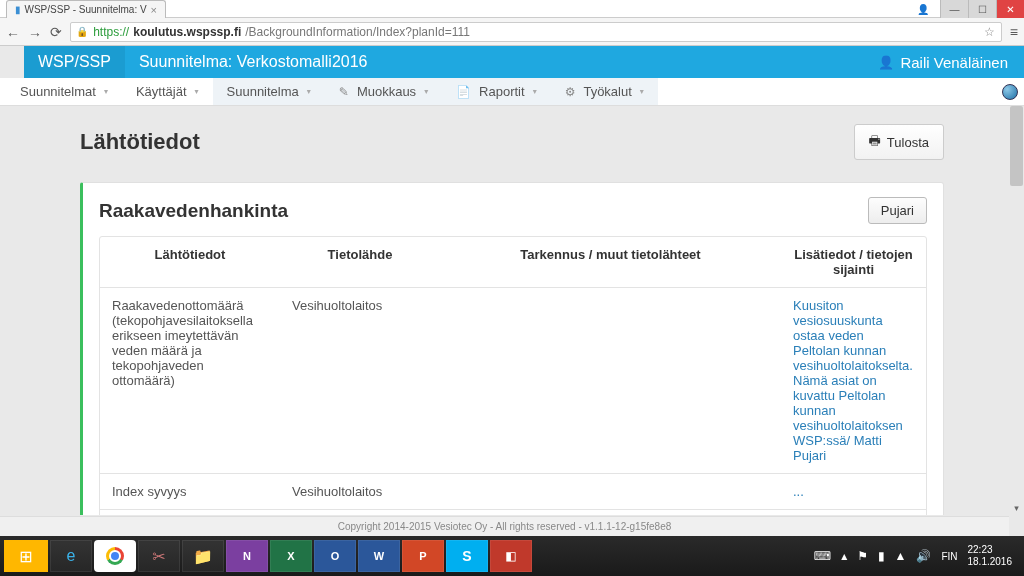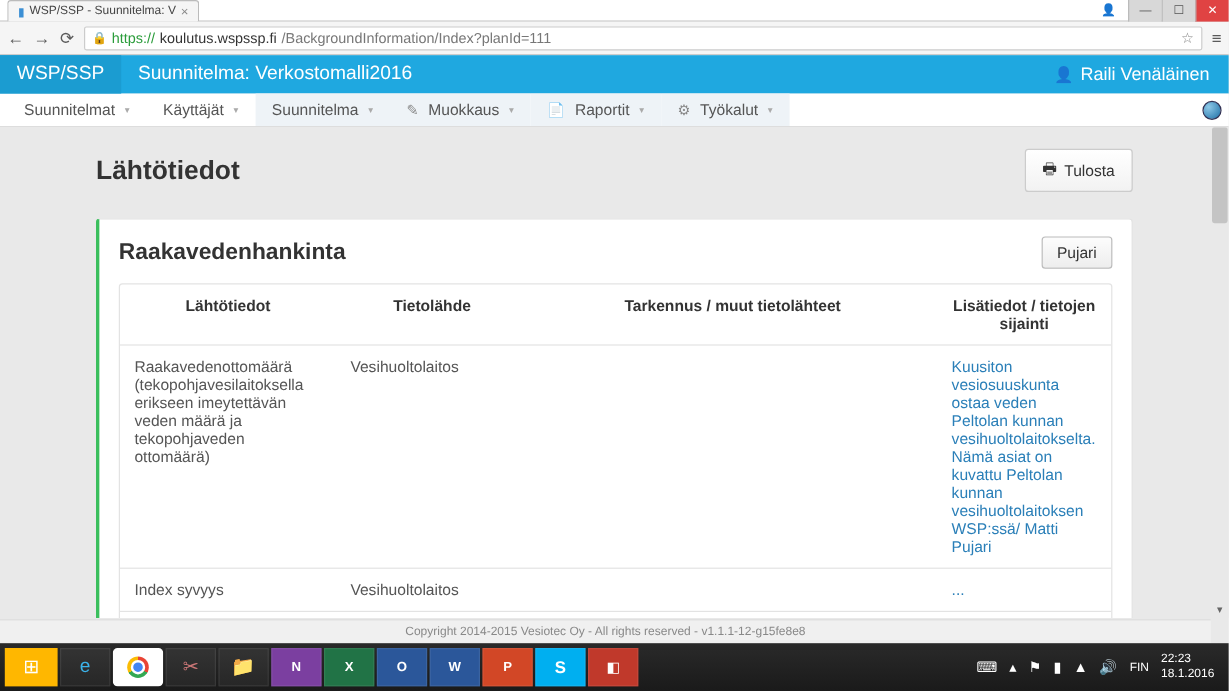--- a/index.html
+++ b/index.html
@@ -16,27 +16,27 @@
 .tab-strip { position: absolute; left: 6px; top: 0; display: flex; height: 18px; }
 .tab { background: #f5f5f5; border: 1px solid #bbb; border-bottom: none; border-radius: 3px 3px 0 0; padding: 1px 8px; font-size: 10px; color: #444; display: flex; align-items: center; gap: 4px; }
 .tab .tab-close { font-size: 11px; color: #888; }
 
 
 .addr-bar { height: 28px; background: #f5f5f5; border-bottom: 1px solid #ccc; display: flex; align-items: center; padding: 0 6px; gap: 8px; }
 .addr-bar .nav-icon { font-size: 14px; color: #5a5a5a; }
 .addr-box { flex: 1; background: #fff; border: 1px solid #ccc; border-radius: 2px; height: 20px; display: flex; align-items: center; padding: 0 6px; font-size: 12px; color: #555; gap: 4px; }
 .addr-box .lock { color: #2a9c3a; font-size: 10px; }
 .addr-box .https { color: #2a9c3a; }
-.addr-box .domain { color: #333; }
+.addr-box .domain { color: #333; font-weight: bold; }
 .addr-box .path { color: #777; }
 .addr-box .star { margin-left: auto; color: #888; font-size: 12px; }
 .addr-bar .menu-icon { font-size: 14px; color: #5a5a5a; }
 
 
-.app-header { height: 32px; background: #1fa8e0; display: flex; align-items: center; color: #fff; }
+.app-header { height: 32px; background: #1fa8e0; display: flex; align-items: center; color: #fff; margin-left: 24px; }
 .brand { padding: 0 14px; font-size: 16px; background: #1b9cd1; height: 100%; display: flex; align-items: center; }
 .plan-title { padding: 0 14px; font-size: 16px; flex: 1; }
 .user-block { display: flex; align-items: center; gap: 6px; padding: 0 16px; font-size: 15px; }
 .user-block .user-icon { font-size: 13px; }
 
 
 .main-nav { height: 28px; background: #fff; border-bottom: 1px solid #ddd; display: flex; align-items: center; padding: 0 6px; font-size: 13px; color: #555; }
 .nav-item { padding: 0 14px; height: 100%; display: flex; align-items: center; gap: 8px; cursor: pointer; }
 .nav-item .caret { font-size: 8px; color: #aaa; }
 .nav-item.active { background: #eef3f7; }

